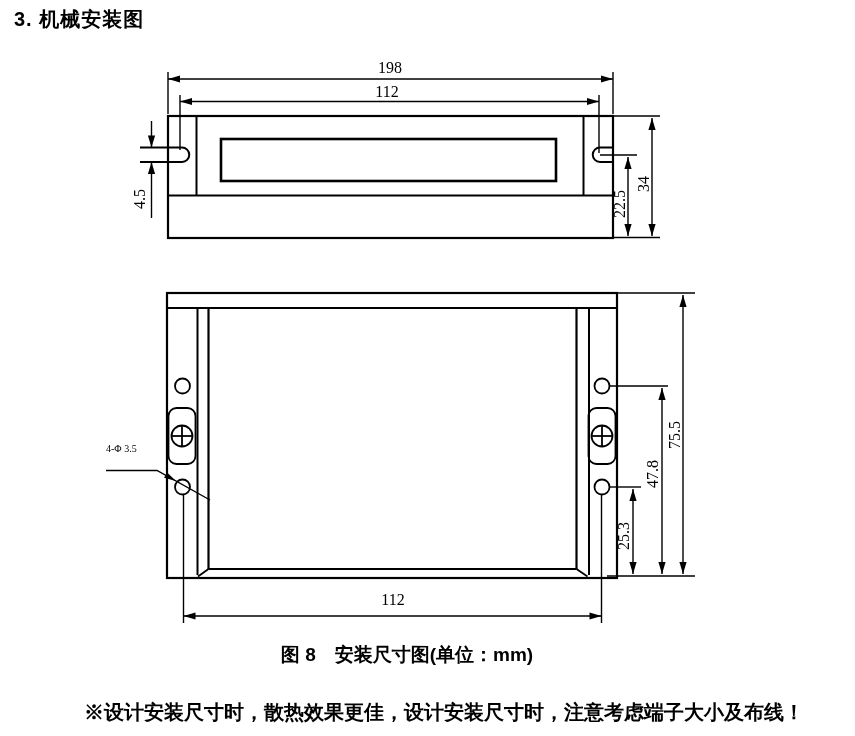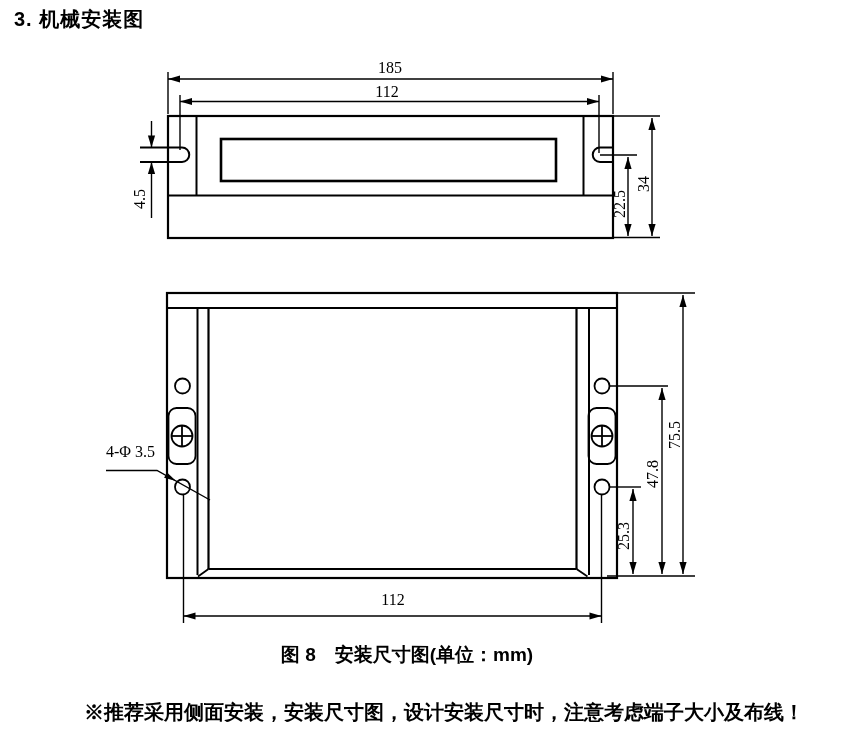--- a/index.html
+++ b/index.html
@@ -23,21 +23,21 @@
     position:absolute;
     font-family:"Liberation Serif",serif;
     font-size:16px;line-height:1;
     white-space:nowrap;
     transform:translate(-50%,-50%);
   }
   .dim.v{transform:translate(-50%,-50%) rotate(-90deg);}
   .callout{
     position:absolute;
     font-family:"Liberation Serif",serif;
-    font-size:16px;line-height:1;white-space:nowrap;
+    font-size:10px;line-height:1;white-space:nowrap;
   }
   .caption{
     position:absolute;left:407px;top:655px;
     transform:translate(-50%,-50%);
     font-family:"Liberation Sans",sans-serif;
     font-size:19px;font-weight:bold;white-space:nowrap;
   }
   .note{
     position:absolute;left:84px;top:699px;
     font-family:"Liberation Sans",sans-serif;
@@ -129,27 +129,27 @@
         <line x1="183.5" y1="616" x2="601.5" y2="616" marker-start="url(#arw)" marker-end="url(#arw)"></line>
 
         <path d="M106,470.5 H157 L210,500"></path>
         <path d="M176,481 L164.1,477.7 L167.1,472.5 Z" fill="#000" stroke="none"></path>
       </g>
     </g>
   </svg>
 
   <div class="doc-title">3. 机械安装图</div>
 
-  <div class="dim" style="left:390px;top:68px;">185</div>
+  <div class="dim" style="left:390px;top:68px;">198</div>
   <div class="dim" style="left:387px;top:92px;">112</div>
   <div class="dim v" style="left:140px;top:199px;">4.5</div>
   <div class="dim v" style="left:620px;top:204px;">22.5</div>
   <div class="dim v" style="left:644px;top:184px;">34</div>
 
   <div class="callout" style="left:106px;top:444px;">4-Φ 3.5</div>
   <div class="dim v" style="left:675px;top:435px;">75.5</div>
   <div class="dim v" style="left:653px;top:474px;">47.8</div>
   <div class="dim v" style="left:624px;top:536px;">25.3</div>
   <div class="dim" style="left:393px;top:600px;">112</div>
 
   <div class="caption">图 8　安装尺寸图(单位：mm)</div>
-  <div class="note">※推荐采用侧面安装，安装尺寸图，设计安装尺寸时，注意考虑端子大小及布线！</div>
+  <div class="note">※设计安装尺寸时，散热效果更佳，设计安装尺寸时，注意考虑端子大小及布线！</div>
 </div>
 
 </body></html>

